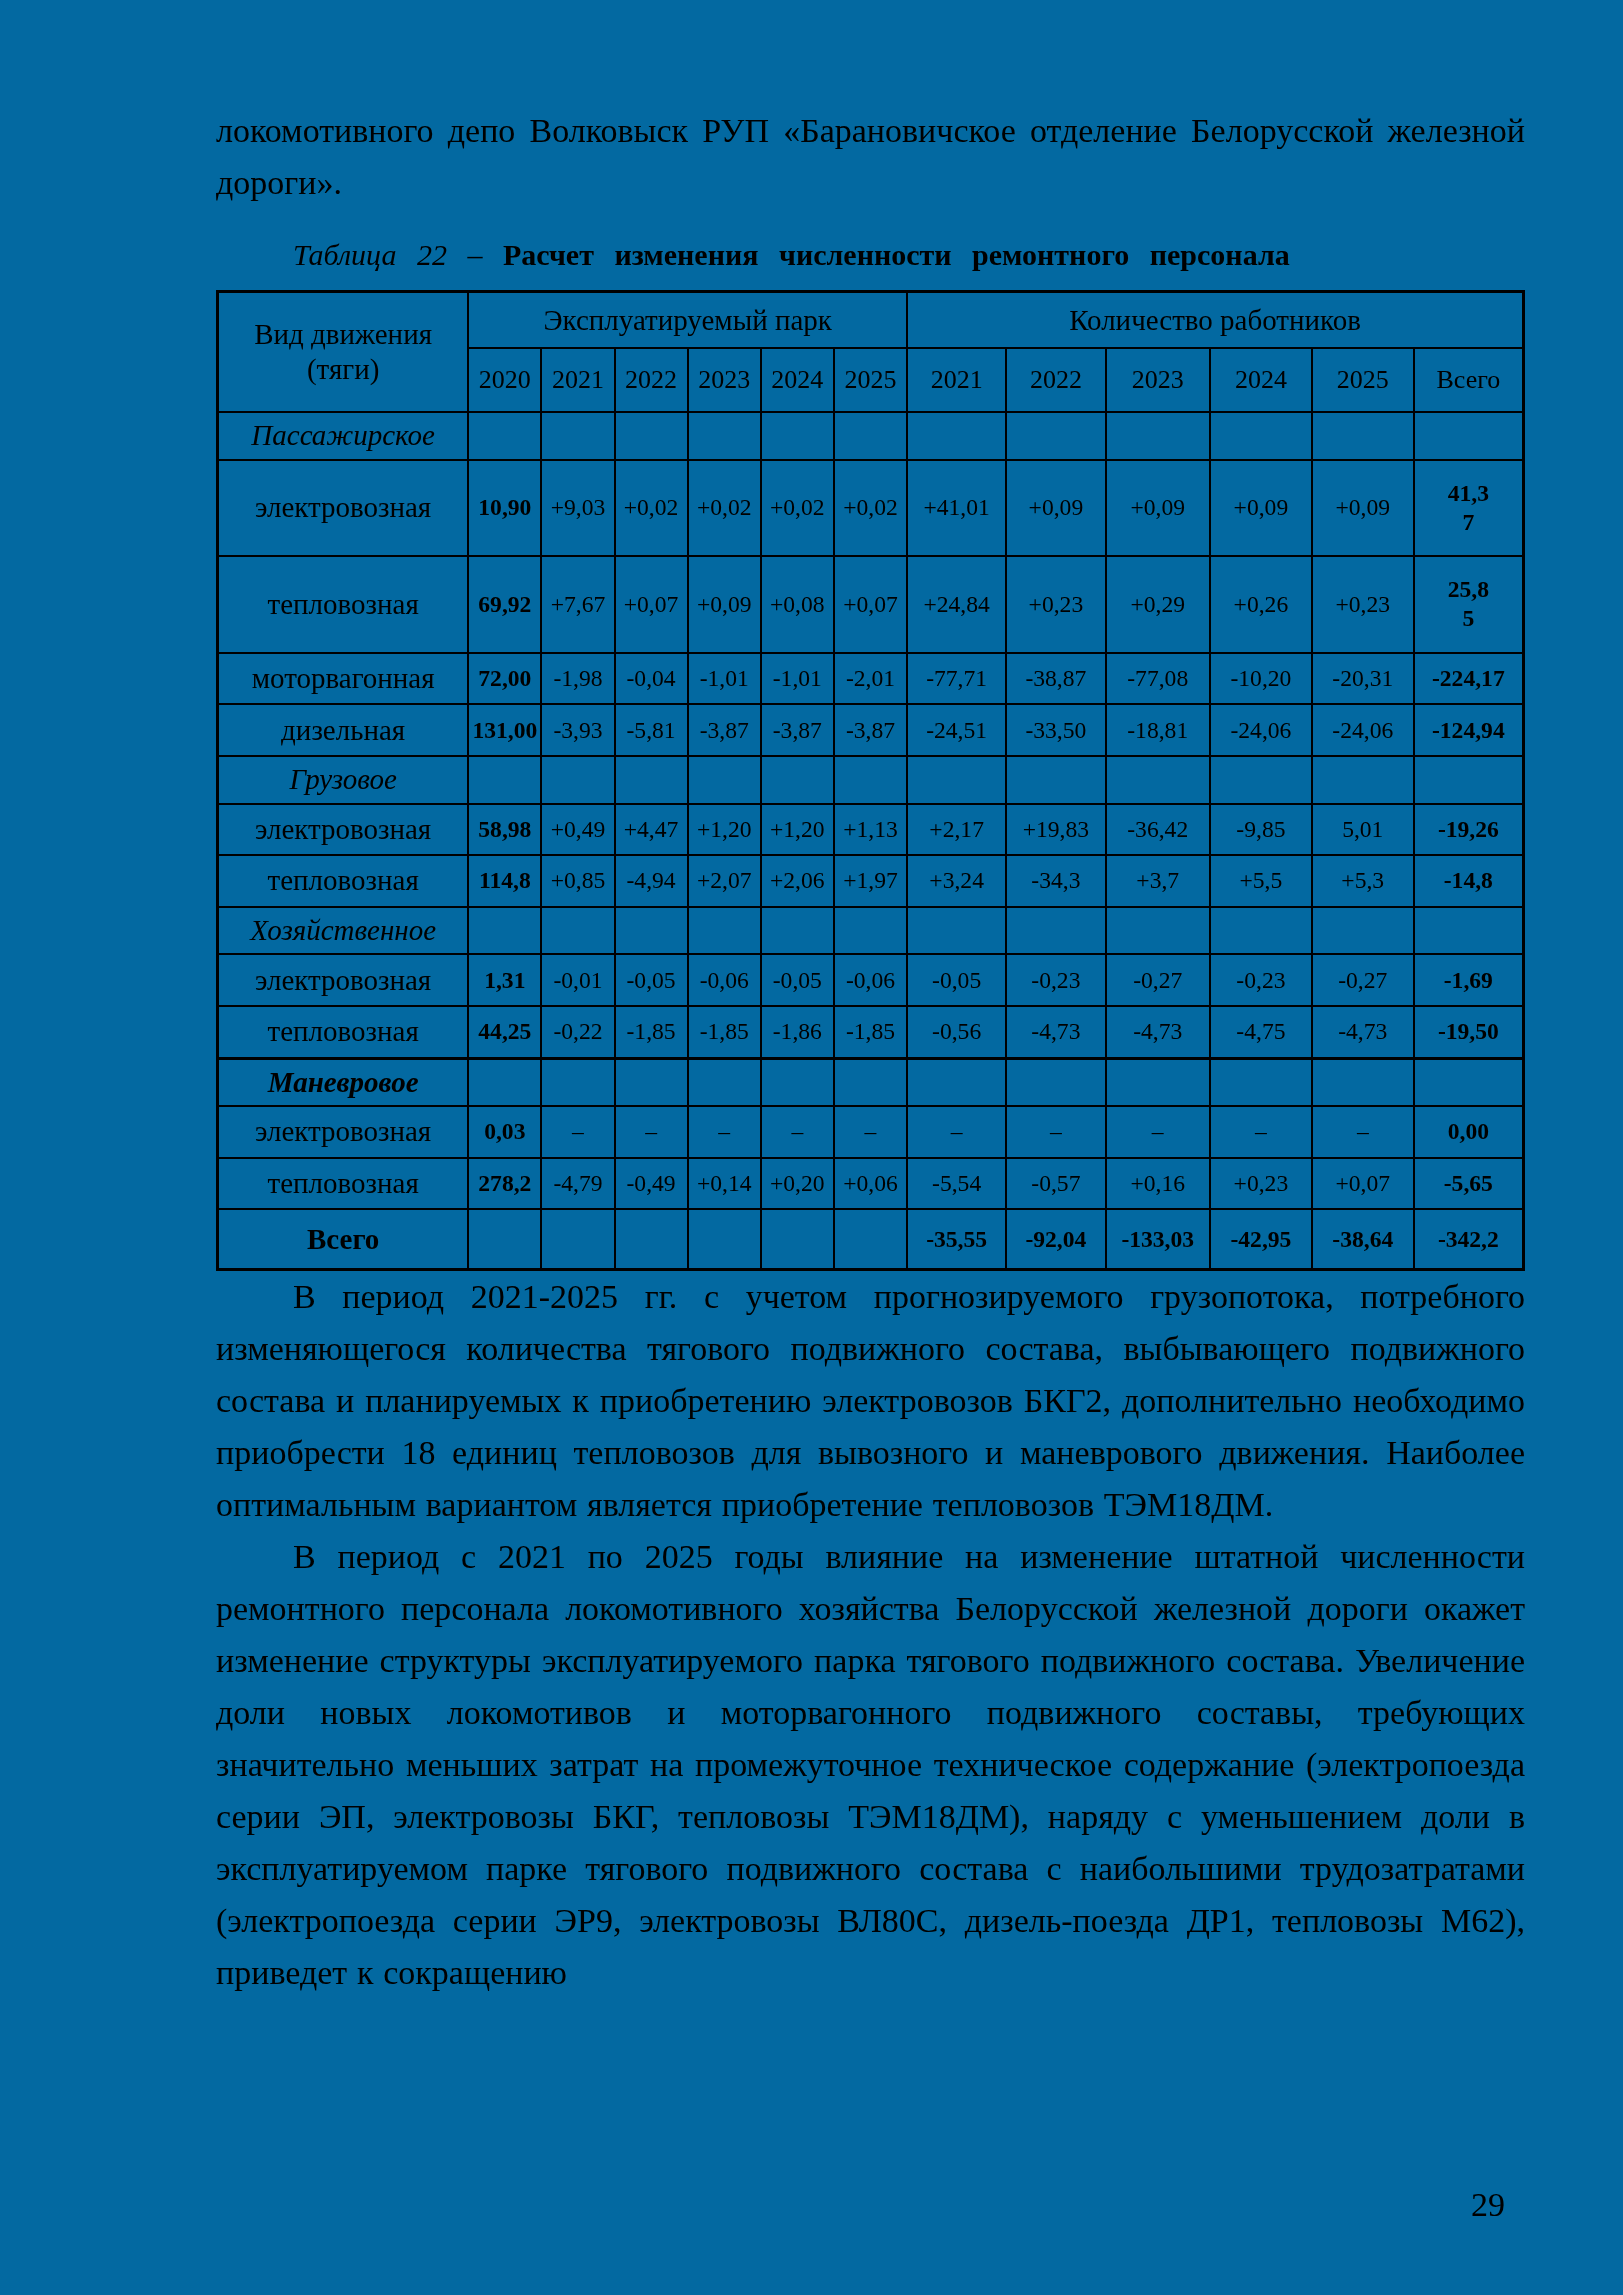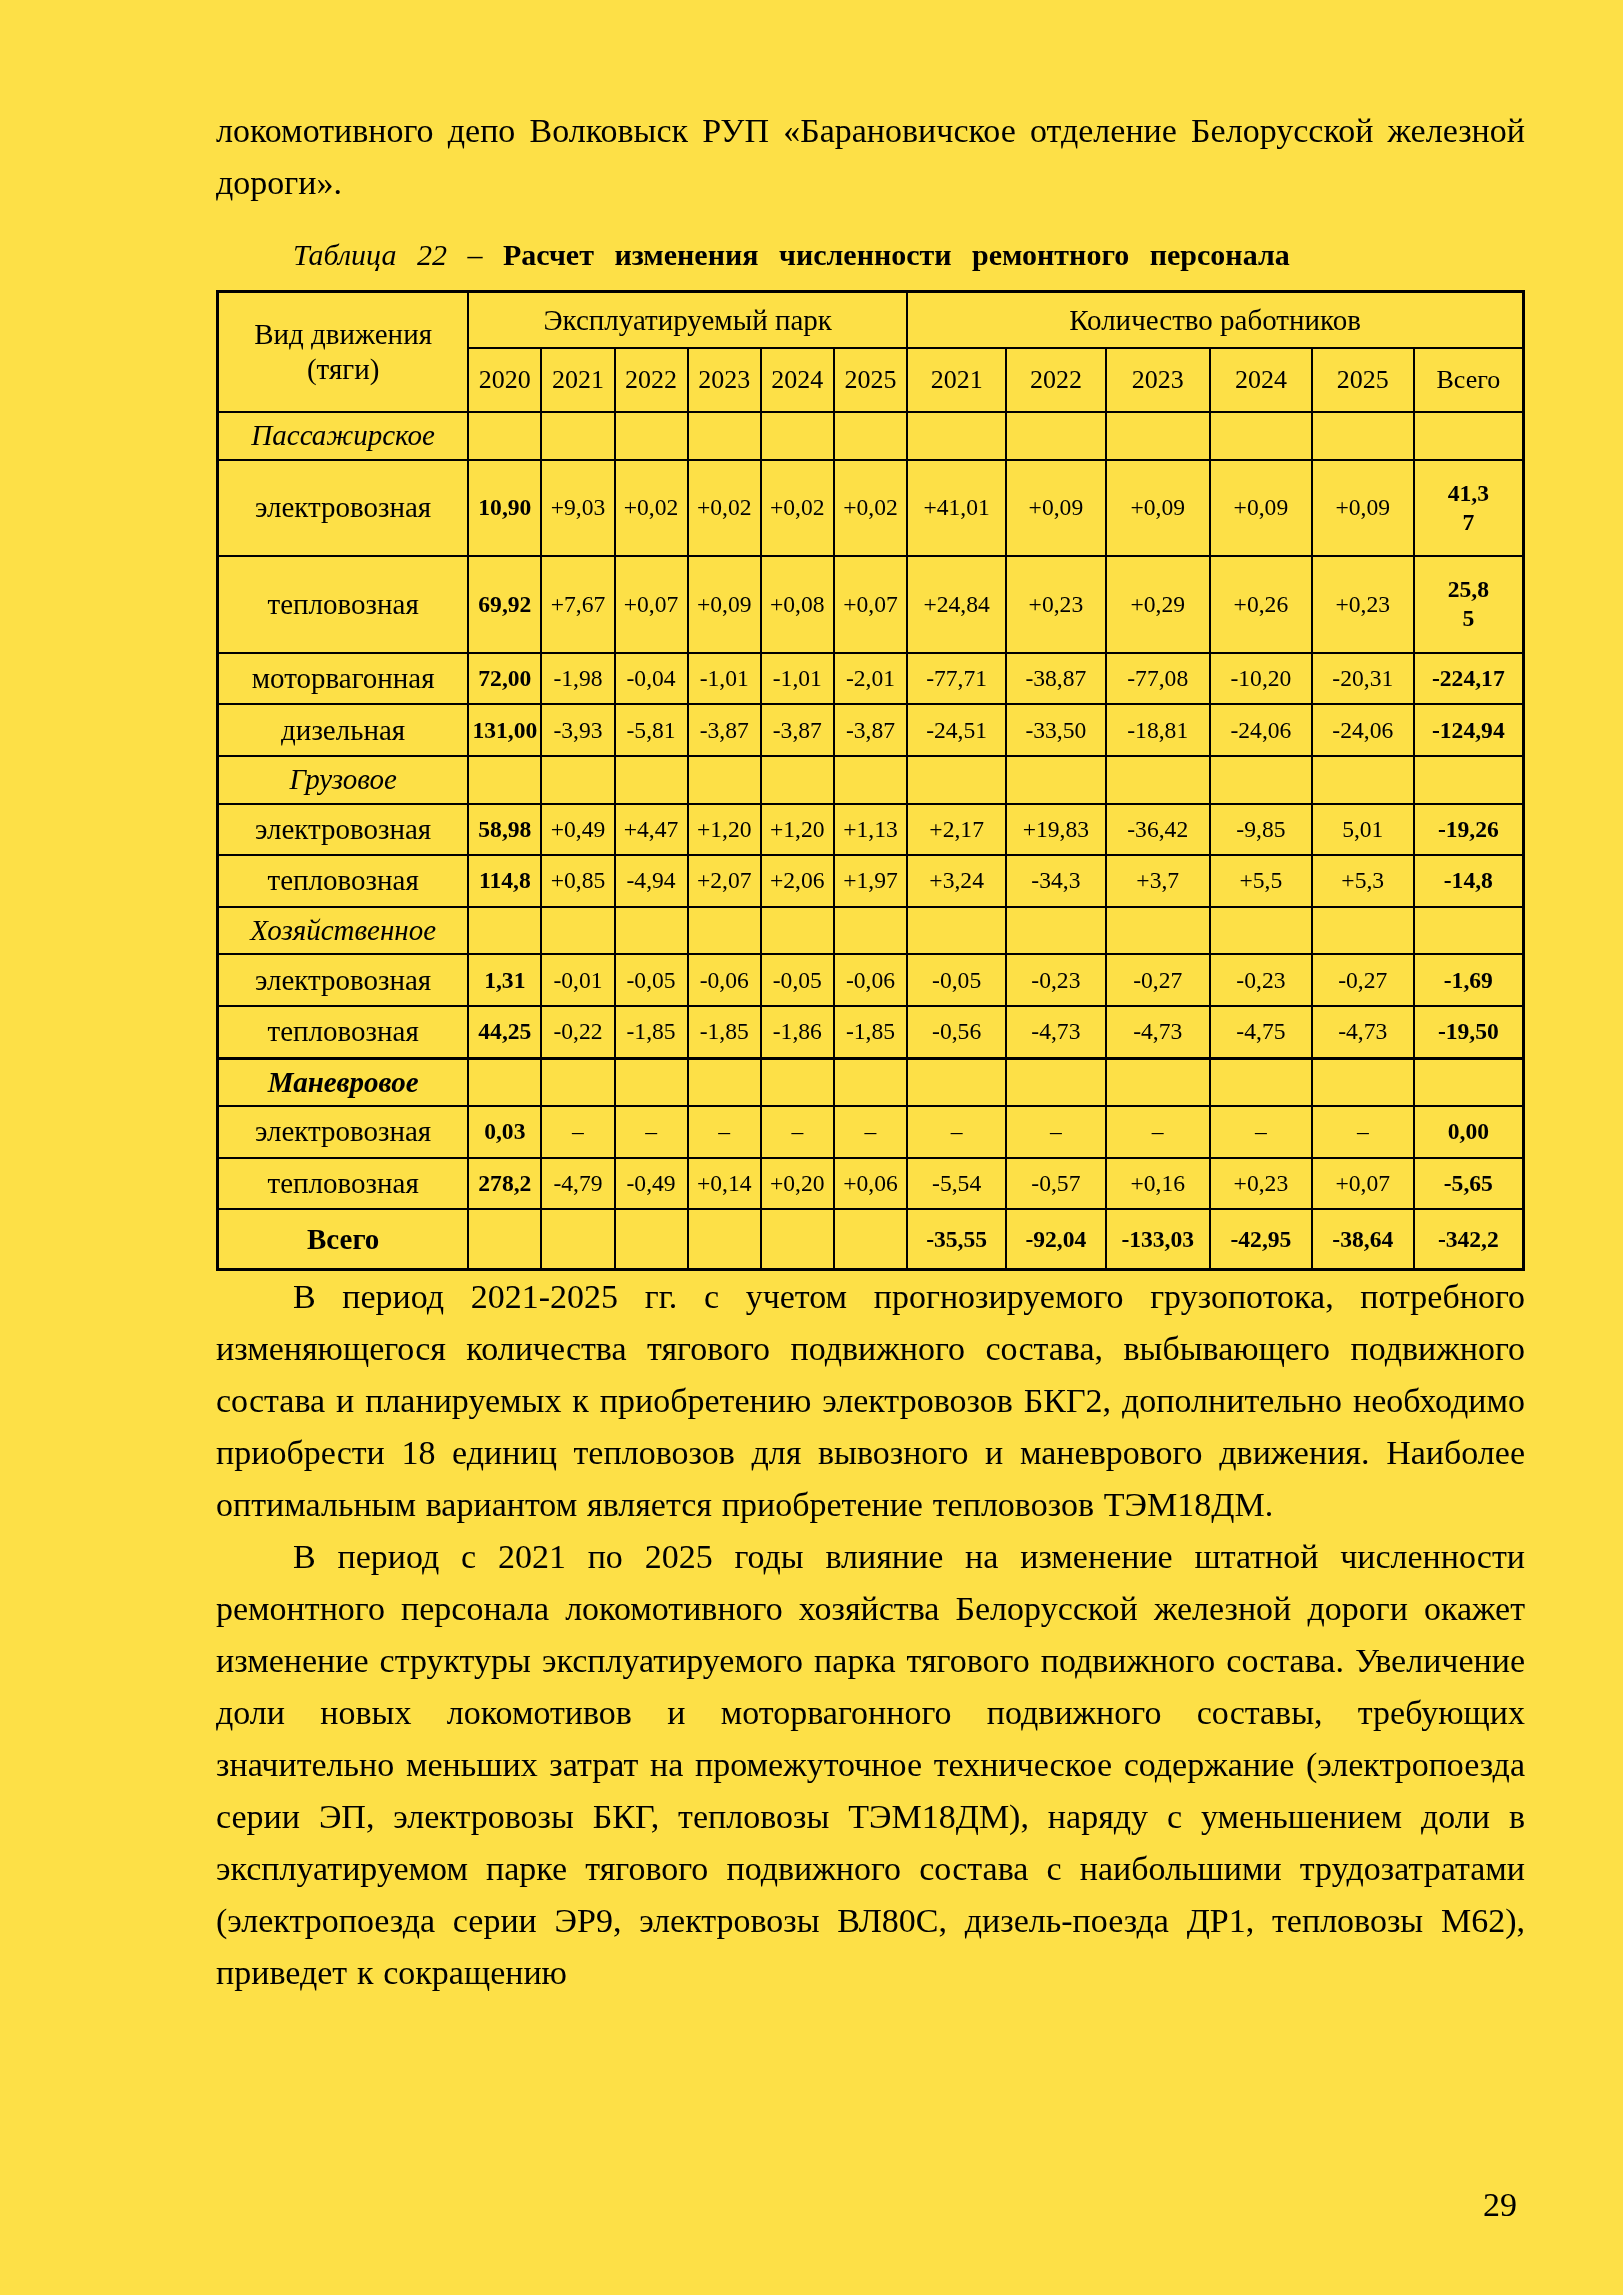--- a/index.html
+++ b/index.html
@@ -1,19 +1,19 @@
 <!DOCTYPE html>
 <html style="font-size:10.5px"><head>
 <meta charset="utf-8">
 <style>
   html,body{margin:0;padding:0;background:#888;}
   .page{
     position:relative;
     width:1623px;height:2295px;
-    background:#fde047;color:#000;
+    background:#0369a1;color:#000;
     font-family:"Liberation Serif", serif;
     overflow:hidden;
     box-sizing:border-box;
     padding:105px 98px 0 216px;
   }
   .para{
     margin:0;
     font-size:34px;
     line-height:52px;
     text-align:justify;
@@ -76,21 +76,21 @@
   tr.data-row td{height:47px;}
   tr.tall td{height:92px;}
   tr.thick-top td{border-top:3.3px solid #000;font-weight:bold;}
   tr.total-row td{height:55px;font-weight:bold;}
   td.bold{font-weight:bold;}
 
   .conclusion-heading{margin-top:34px;}
   .page-number{
     position:absolute;
     top:2186px;
-    right:106px;
+    right:118px;
     font-size:34px;
   }
 </style>
 </head>
 <body>
 
 <div class="page">
 
   <p class="para noindent">локомотивного депо Волковыск РУП «Барановичское отделение Белорусской железной дороги».</p>
 

